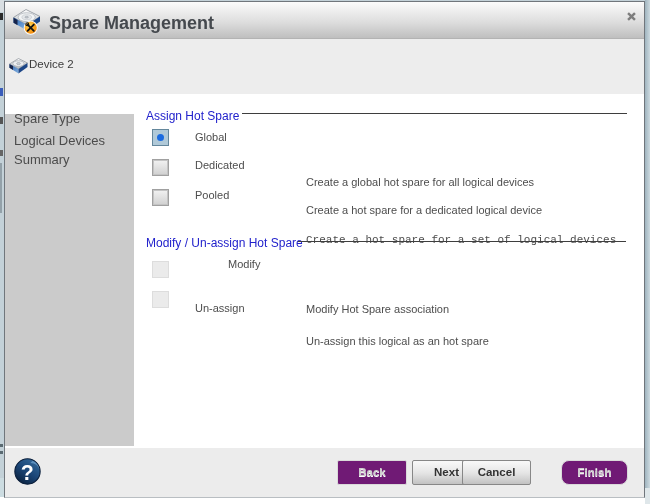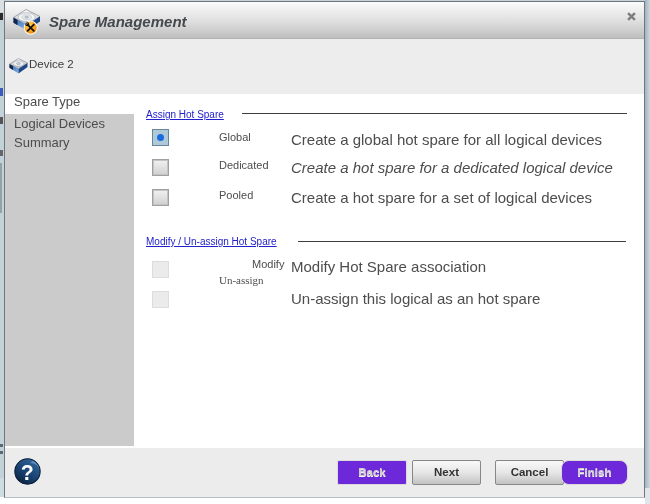--- a/index.html
+++ b/index.html
@@ -3,39 +3,39 @@
 <meta charset="utf-8">
 <style>
   html,body{margin:0;padding:0;}
   body{width:650px;height:504px;position:relative;overflow:hidden;
        font-family:"Liberation Sans",sans-serif;background:#c3d1d8;}
   .abs{position:absolute;}
   #dialog{position:absolute;left:4px;top:1px;width:639px;height:495px;
           border:1px solid #70767c;border-bottom:1px solid #b9bec2;background:#fff;}
   #titlebar{position:absolute;left:0;top:0;width:639px;height:36px;
             background:linear-gradient(#fbfbfb,#dedede 55%,#bfbfbf);border-bottom:1px solid #b3b3b3;}
-  #title{position:absolute;left:44px;top:11px;font-size:15px;font-weight:bold;color:#45494e;font-style:italic;}
+  #title{position:absolute;left:44px;top:11px;font-size:18px;font-weight:bold;color:#45494e;}
   #band{position:absolute;left:0;top:37px;width:639px;height:55px;background:#ededed;}
   #dev2{position:absolute;left:24px;top:56px;font-size:11.5px;color:#3d3d3d;}
   #sidebar{position:absolute;left:0;top:112px;width:129px;height:332px;background:#cbcbcb;}
-  .nav{font-size:13px;color:#4c4c4c;position:absolute;left:9px;}
+  .nav{font-size:13px;color:#4c4c4c;position:absolute;left:9px;margin-top:17px;}
   #content{position:absolute;left:129px;top:93px;right:0;bottom:48px;background:#fff;}
-  .h-blue{position:absolute;font-size:10px;color:#2222cc;text-decoration:underline;}
+  .h-blue{position:absolute;font-size:12px;color:#2222cc;}
   .rule{position:absolute;height:1px;background:#3e3e3e;}
   .radio{position:absolute;left:147px;width:15px;height:15px;}
   .radio.on{background:#b0c9d8;border:1px solid #64879c;}
   .radio.off{background:linear-gradient(#f2f2f2,#d0d0d0);border:1px solid #a0a0a0;box-shadow:inset 0 0 0 1px #c4c4c4;}
   .radio.dis{background:#ebebeb;border:1px solid #dddddd;}
   .dot{position:absolute;left:4px;top:4px;width:7px;height:7px;border-radius:50%;background:#1b6be0;}
-  .lbl{position:absolute;left:190px;font-size:11px;color:#4d4d4d;margin-left:24px;}
-  .dsc{position:absolute;left:286px;font-size:15px;color:#4d4d4d;}
+  .lbl{position:absolute;left:190px;font-size:11px;color:#4d4d4d;}
+  .dsc{position:absolute;left:301px;font-size:11px;color:#4d4d4d;margin-top:45px;}
   .btn{position:absolute;top:458px;height:23px;border:1px solid #878787;border-radius:3px;
        background:linear-gradient(#f9f9f9,#e5e5e5 52%,#c2c2c2);
        font-size:11.5px;font-weight:bold;color:#333;text-align:center;line-height:23px;border-radius:2px;}
-  .btn.dis{border:1px solid #dadada;background:#6d28d9;color:#cdcdcd;text-shadow:0 1px 0 #fff;}
+  .btn.dis{border:1px solid #dadada;background:#701a75;color:#cdcdcd;text-shadow:0 1px 0 #fff;}
   #footer{position:absolute;left:0;top:446px;width:639px;height:49px;background:#ececec;}
 </style>
 </head>
 <body>
 
 <div class="abs" style="left:0;top:0;width:4px;height:504px;background:#c3d1d8;"></div>
 <div class="abs" style="left:0;top:0;width:4px;height:12px;background:#d8dee2;"></div>
 <div class="abs" style="left:0;top:13px;width:3px;height:7px;background:#2a2a2a;"></div>
 <div class="abs" style="left:0;top:88px;width:3px;height:8px;background:#3a5dbb;"></div>
 <div class="abs" style="left:0;top:117px;width:3px;height:7px;background:#555;"></div>
@@ -118,45 +118,45 @@
 
   <div class="h-blue" style="left:141px;top:107px;">Assign Hot Spare</div>
   <div class="rule" style="left:237px;top:111px;width:385px;"></div>
   <div class="radio on" style="top:127px;">
       <div class="dot"></div>
     </div>
   <div class="lbl" style="top:129px;">Global</div>
   <div class="dsc" style="top:129px;">Create a global hot spare for all logical devices</div>
   <div class="radio off" style="top:157px;"></div>
   <div class="lbl" style="top:157px;">Dedicated</div>
-  <div class="dsc" style="top:157px;font-style:italic;">Create a hot spare for a dedicated logical device</div>
+  <div class="dsc" style="top:157px;">Create a hot spare for a dedicated logical device</div>
   <div class="radio off" style="top:187px;"></div>
   <div class="lbl" style="top:187px;">Pooled</div>
-  <div class="dsc" style="top:187px;">Create a hot spare for a set of logical devices</div>
+  <div class="dsc" style="top:187px;font-family:Liberation Mono, monospace;">Create a hot spare for a set of logical devices</div>
 
   <div class="h-blue" style="left:141px;top:234px;">Modify / Un-assign Hot Spare</div>
   <div class="rule" style="left:293px;top:239px;width:328px;"></div>
   <div class="radio dis" style="top:259px;"></div>
   <div class="lbl" style="top:256px;padding-left:33px;">Modify</div>
   <div class="dsc" style="top:256px;">Modify Hot Spare association</div>
   <div class="radio dis" style="top:289px;"></div>
-  <div class="lbl" style="top:272px;font-family:Liberation Serif, serif;">Un-assign</div>
+  <div class="lbl" style="top:300px;">Un-assign</div>
   <div class="dsc" style="top:288px;">Un-assign this logical as an hot spare</div>
 
   <div id="footer"></div>
 
   <svg class="abs" style="left:9px;top:456px" width="27" height="27" viewBox="0 0 26 26">
     <defs>
       <linearGradient id="h1" x1="0.2" y1="0.9" x2="0.75" y2="0.1">
         <stop offset="0" stop-color="#0c2544"></stop>
           <stop offset="0.5" stop-color="#1a4576"></stop>
           <stop offset="1" stop-color="#2f6394"></stop>
       </linearGradient>
     </defs>
     <circle cx="13" cy="13" r="12.2" fill="url(#h1)" stroke="#0a1e3a" stroke-width="1"></circle>
     <path d="M 17.8 2.6 A 11.5 11.5 0 0 1 24.6 11.6 A 9.2 9.2 0 0 0 15.8 4.9 Z" fill="#5f92c1" opacity="0.95"></path>
     <text x="12.7" y="20.8" font-family="Liberation Sans" font-size="20.5" font-weight="bold" fill="#ffffff" text-anchor="middle">?</text>
   </svg>
   <div class="btn dis" style="left:332px;width:68px;">Back</div>
   <div class="btn" style="left:407px;width:67px;">Next</div>
-  <div class="btn" style="left:490px;width:67px;">Cancel</div>
+  <div class="btn" style="left:457px;width:67px;">Cancel</div>
   <div class="btn dis" style="left:556px;width:65px;border-radius:8px;">Finish</div>
 </div>
 
 </body></html>

